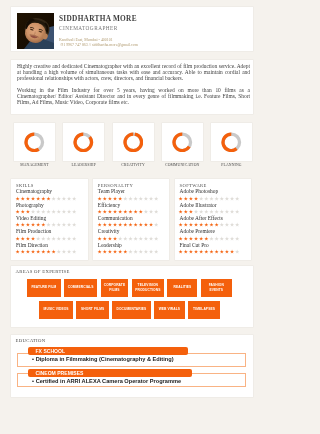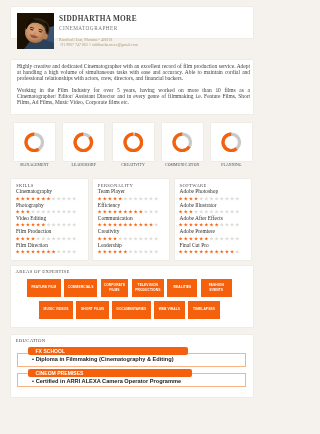--- a/index.html
+++ b/index.html
@@ -2,21 +2,21 @@
 <html><head>
 <meta charset="utf-8">
 <style>
   html,body{margin:0;padding:0;}
   body{width:264px;height:434px;background:#f5f2ed;font-family:"Liberation Serif",serif;overflow:hidden;
        -webkit-font-smoothing:antialiased;}
   .page{position:relative;width:264px;height:434px;}
   .card{background:#fff;position:absolute;box-shadow:0 0 0 .5px rgba(0,0,0,.05);}
 
   
-  #header{left:11px;top:7px;width:242px;height:31px;text-decoration:underline;}
+  #header{left:11px;top:7px;width:242px;height:44px;text-decoration:underline;}
   .photo{position:absolute;left:6px;top:6px;width:37px;height:36px;
      background:#1d1408;overflow:hidden;}
   .hinfo{position:absolute;left:48px;top:8px;}
   .name{font-size:7.3px;font-weight:bold;letter-spacing:.3px;color:#3f3f3f;line-height:8px;}
   .role{font-size:5.3px;letter-spacing:.45px;color:#777;line-height:6.5px;margin-top:1.5px;}
   .contact{font-size:3.95px;color:#b09a6f;margin-top:5.5px;line-height:5px;letter-spacing:0px;}
 
   
   #summary{left:11px;top:60px;width:242px;height:54px;padding:3.2px 3px 4px 6px;box-sizing:border-box;}
   #summary p{margin:0;font-size:5.45px;line-height:6.1px;text-align:justify;color:#3f3f3f;}

